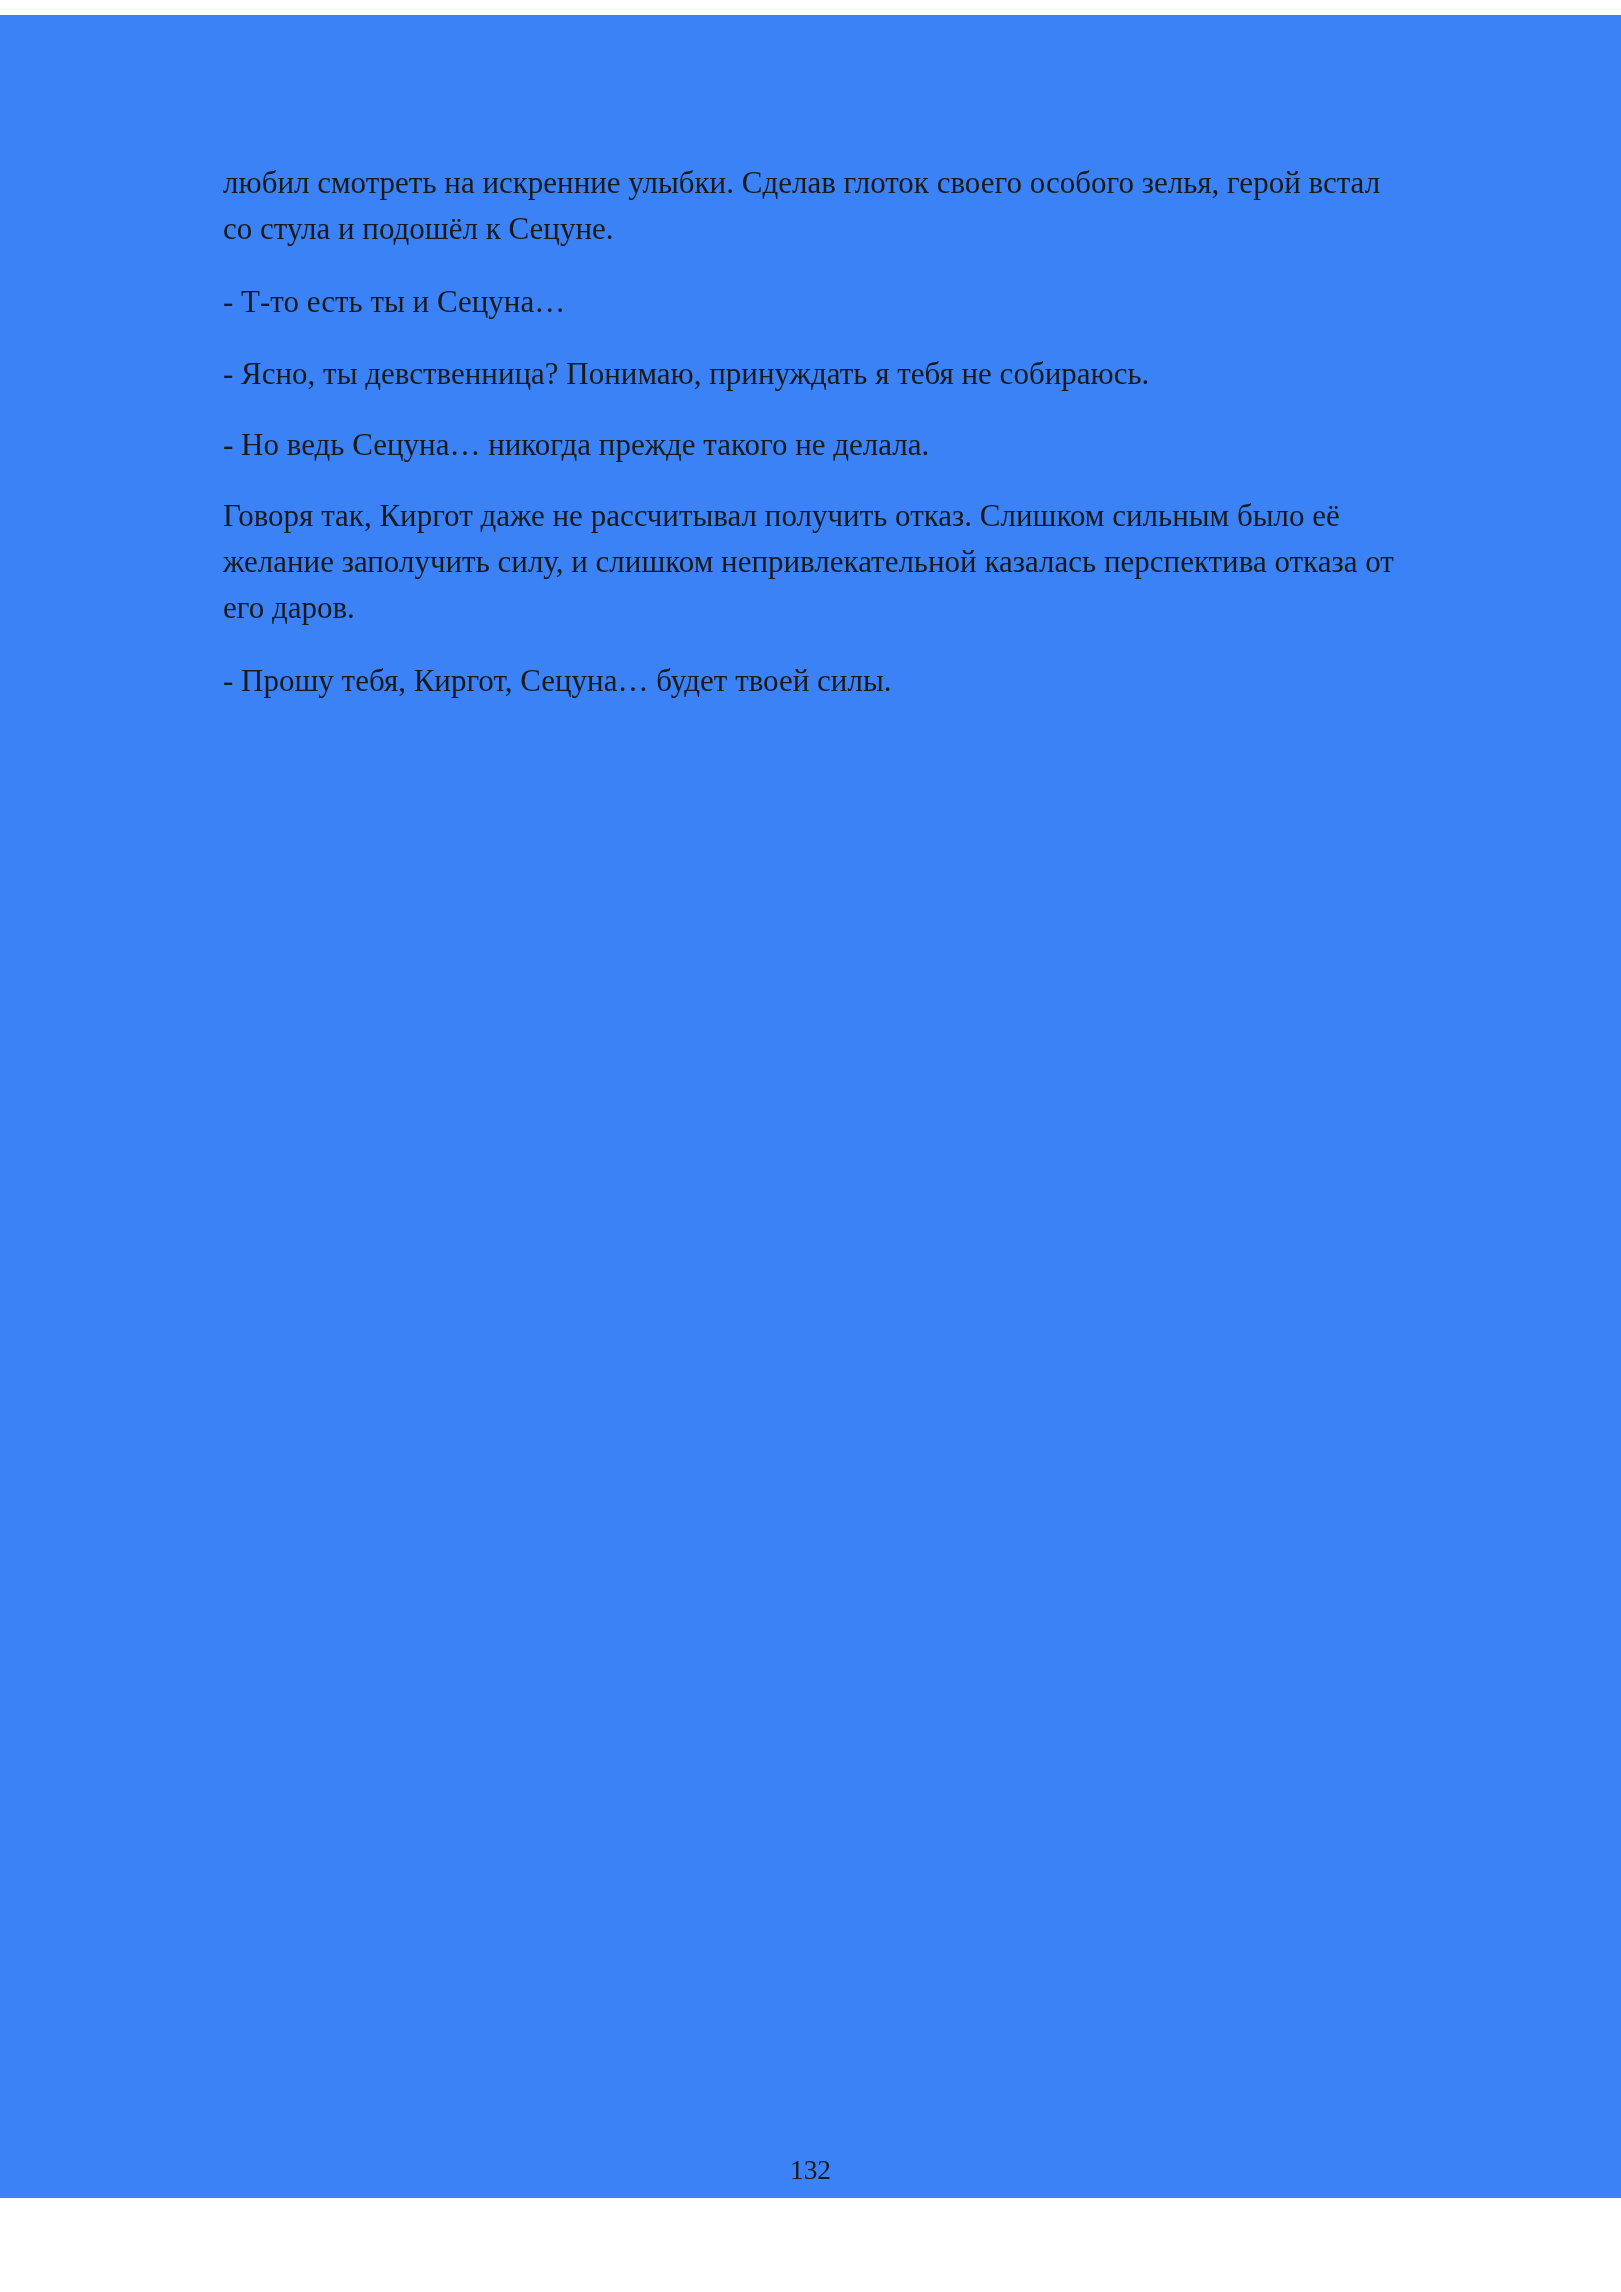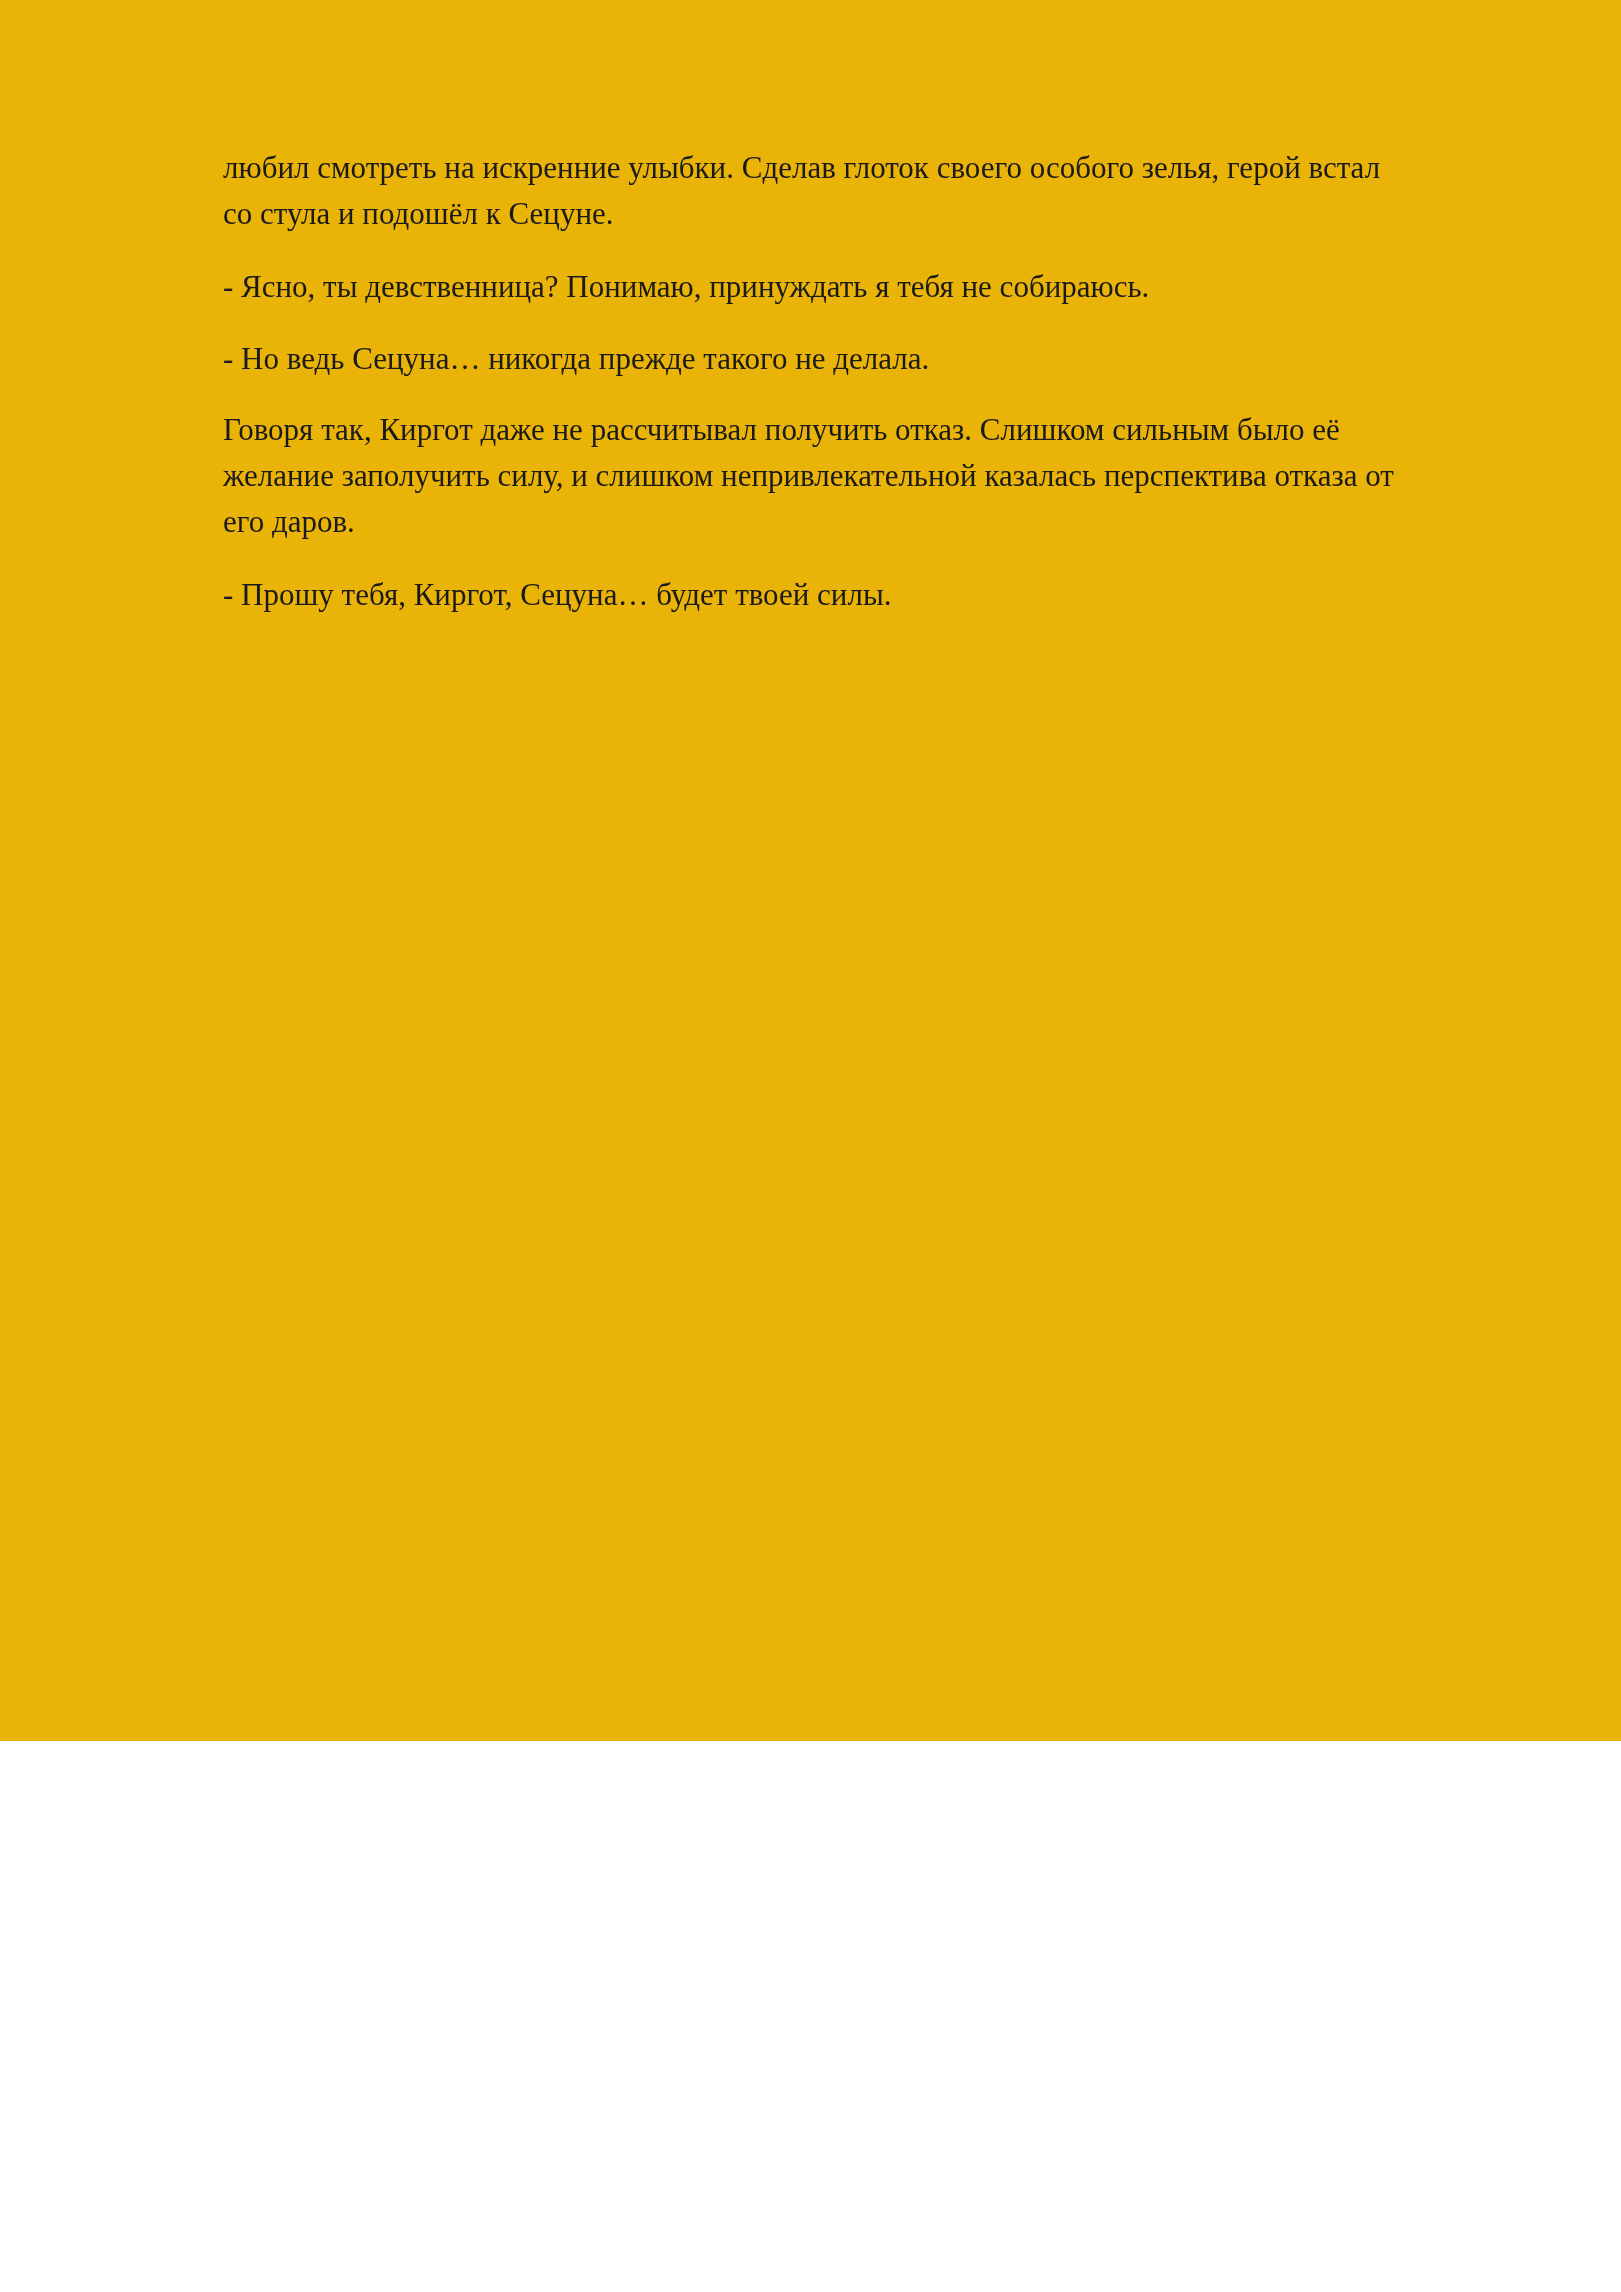--- a/index.html
+++ b/index.html
@@ -3,23 +3,23 @@
 <meta charset="utf-8">
 <style>
   html, body {
     margin: 0;
     padding: 0;
     background: #ffffff;
   }
   .page {
     position: relative;
     width: 1621px;
-    height: 1741px;
-    background: #eab308;
-    margin: 0 auto;
+    height: 2183px;
+    background: #3b82f6;
+    margin: 15px auto;
     box-sizing: border-box;
     overflow: hidden;
   }
   .content {
     position: absolute;
     left: 223px;
     top: 145px;
     width: 1181px;
   }
   .para {
@@ -45,20 +45,21 @@
     color: #1a1a1a;
   }
 </style>
 </head>
 <body>
 
 <div class="page">
 
   <div class="content">
     <p class="para">любил смотреть на искренние улыбки. Сделав глоток своего особого зелья, герой встал со стула и подошёл к Сецуне.</p>
+    <p class="para tight">- Т-то есть ты и Сецуна…</p>
     <p class="para tight">- Ясно, ты девственница? Понимаю, принуждать я тебя не собираюсь.</p>
     <p class="para tight">- Но ведь Сецуна… никогда прежде такого не делала.</p>
     <p class="para">Говоря так, Киргот даже не рассчитывал получить отказ. Слишком сильным было её желание заполучить силу, и слишком непривлекательной казалась перспектива отказа от его даров.</p>
     <p class="para tight">- Прошу тебя, Киргот, Сецуна… будет твоей силы.</p>
   </div>
 
   <div class="page-number">132</div>
 
 </div>
 

